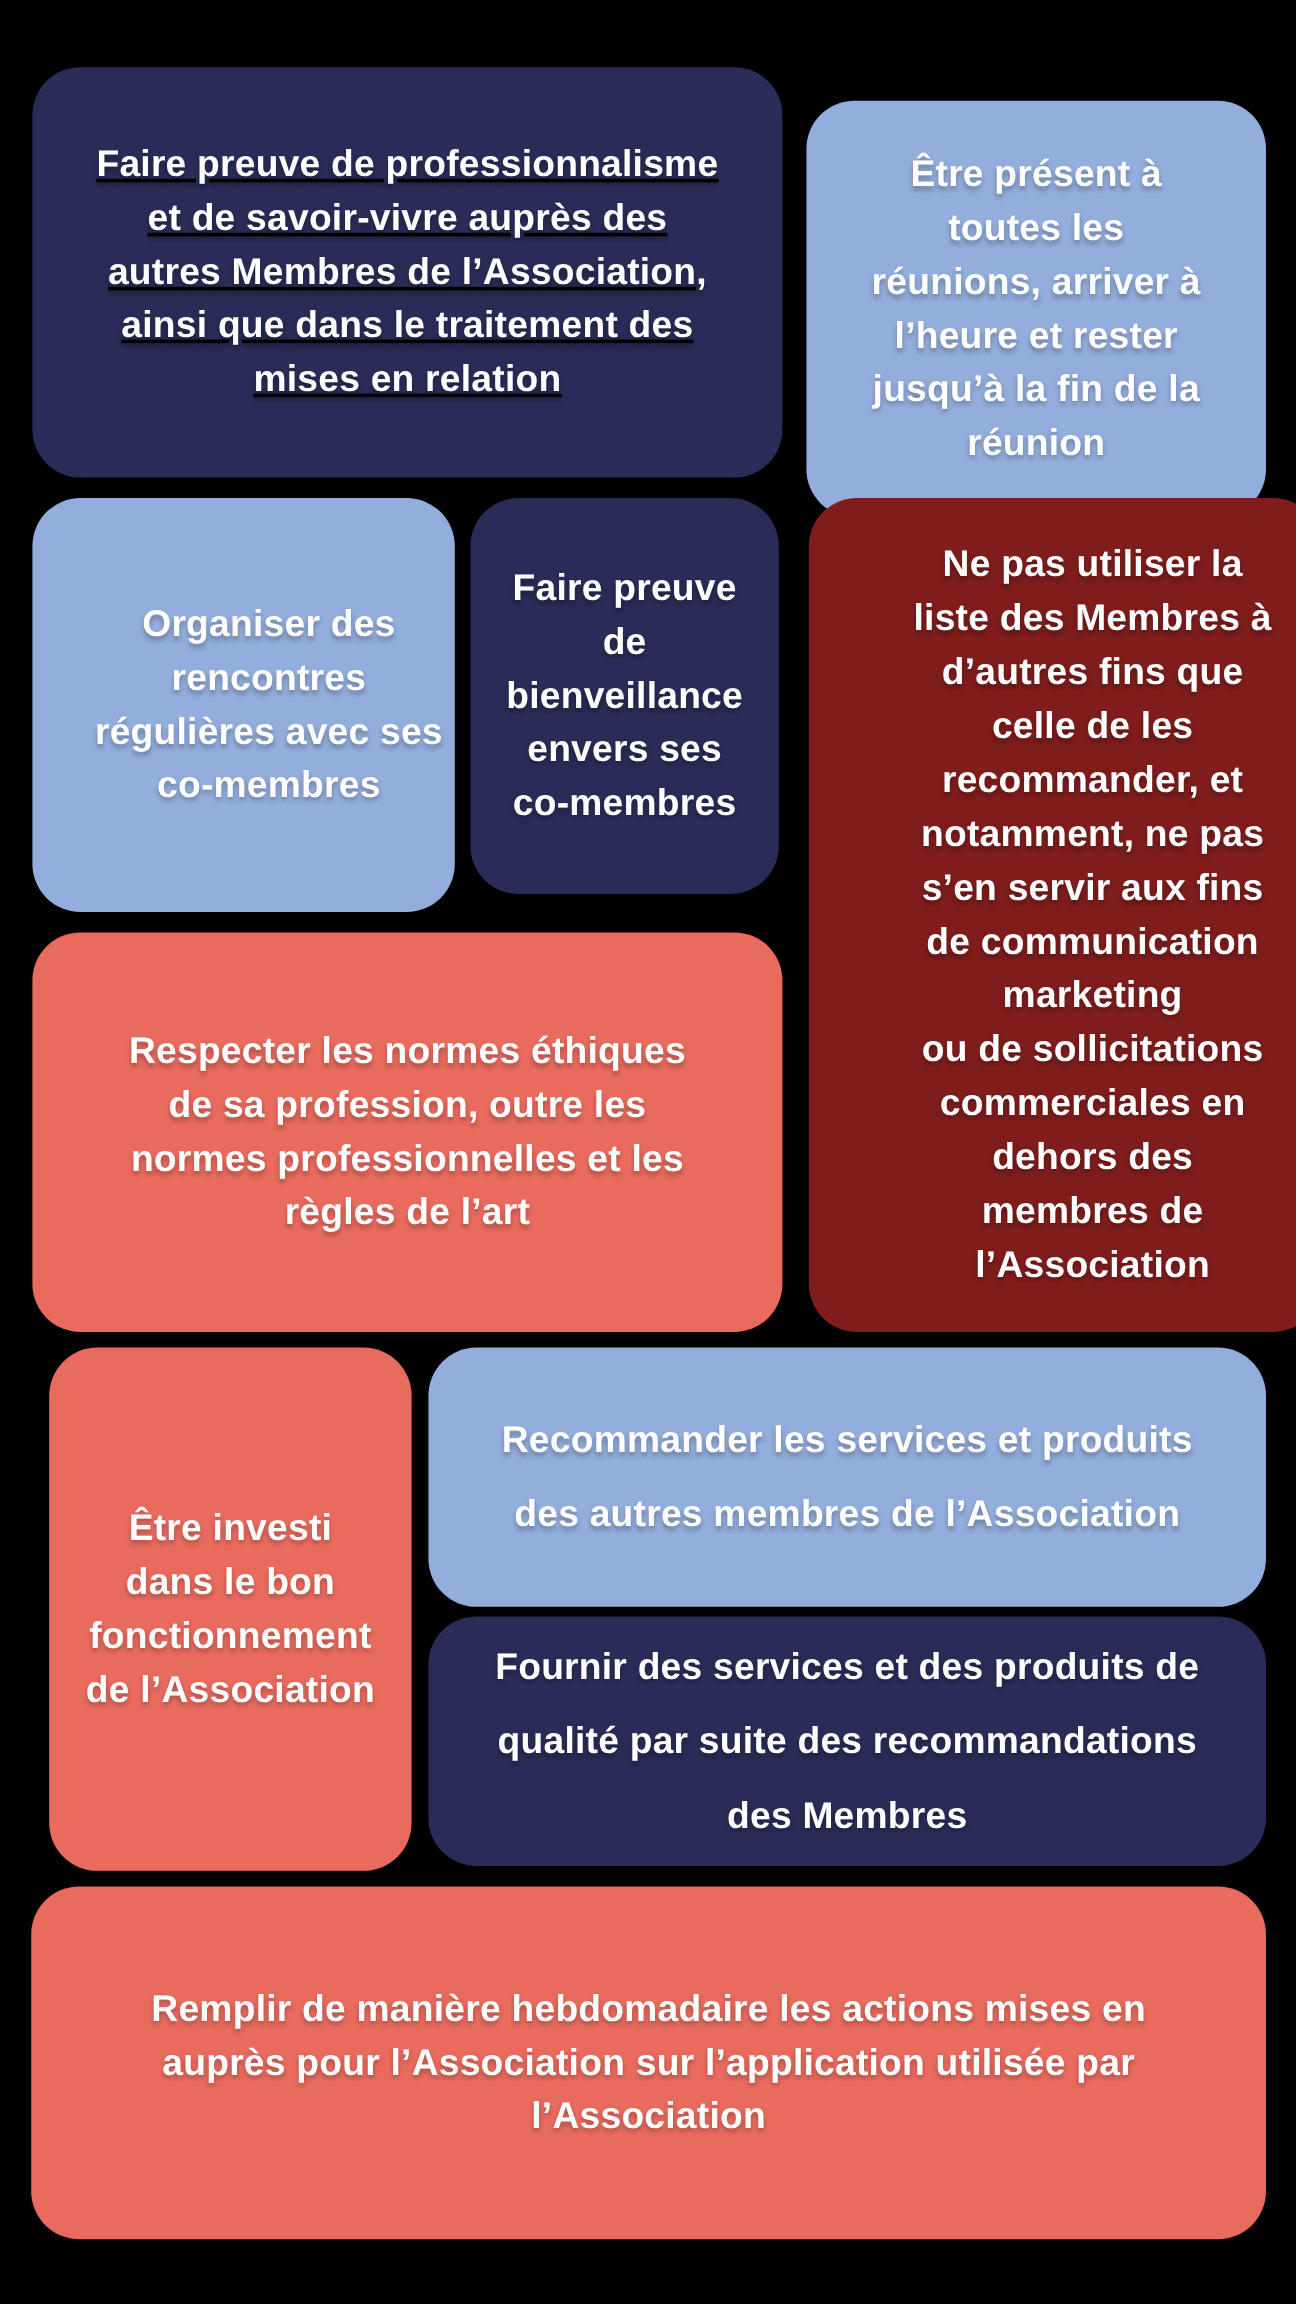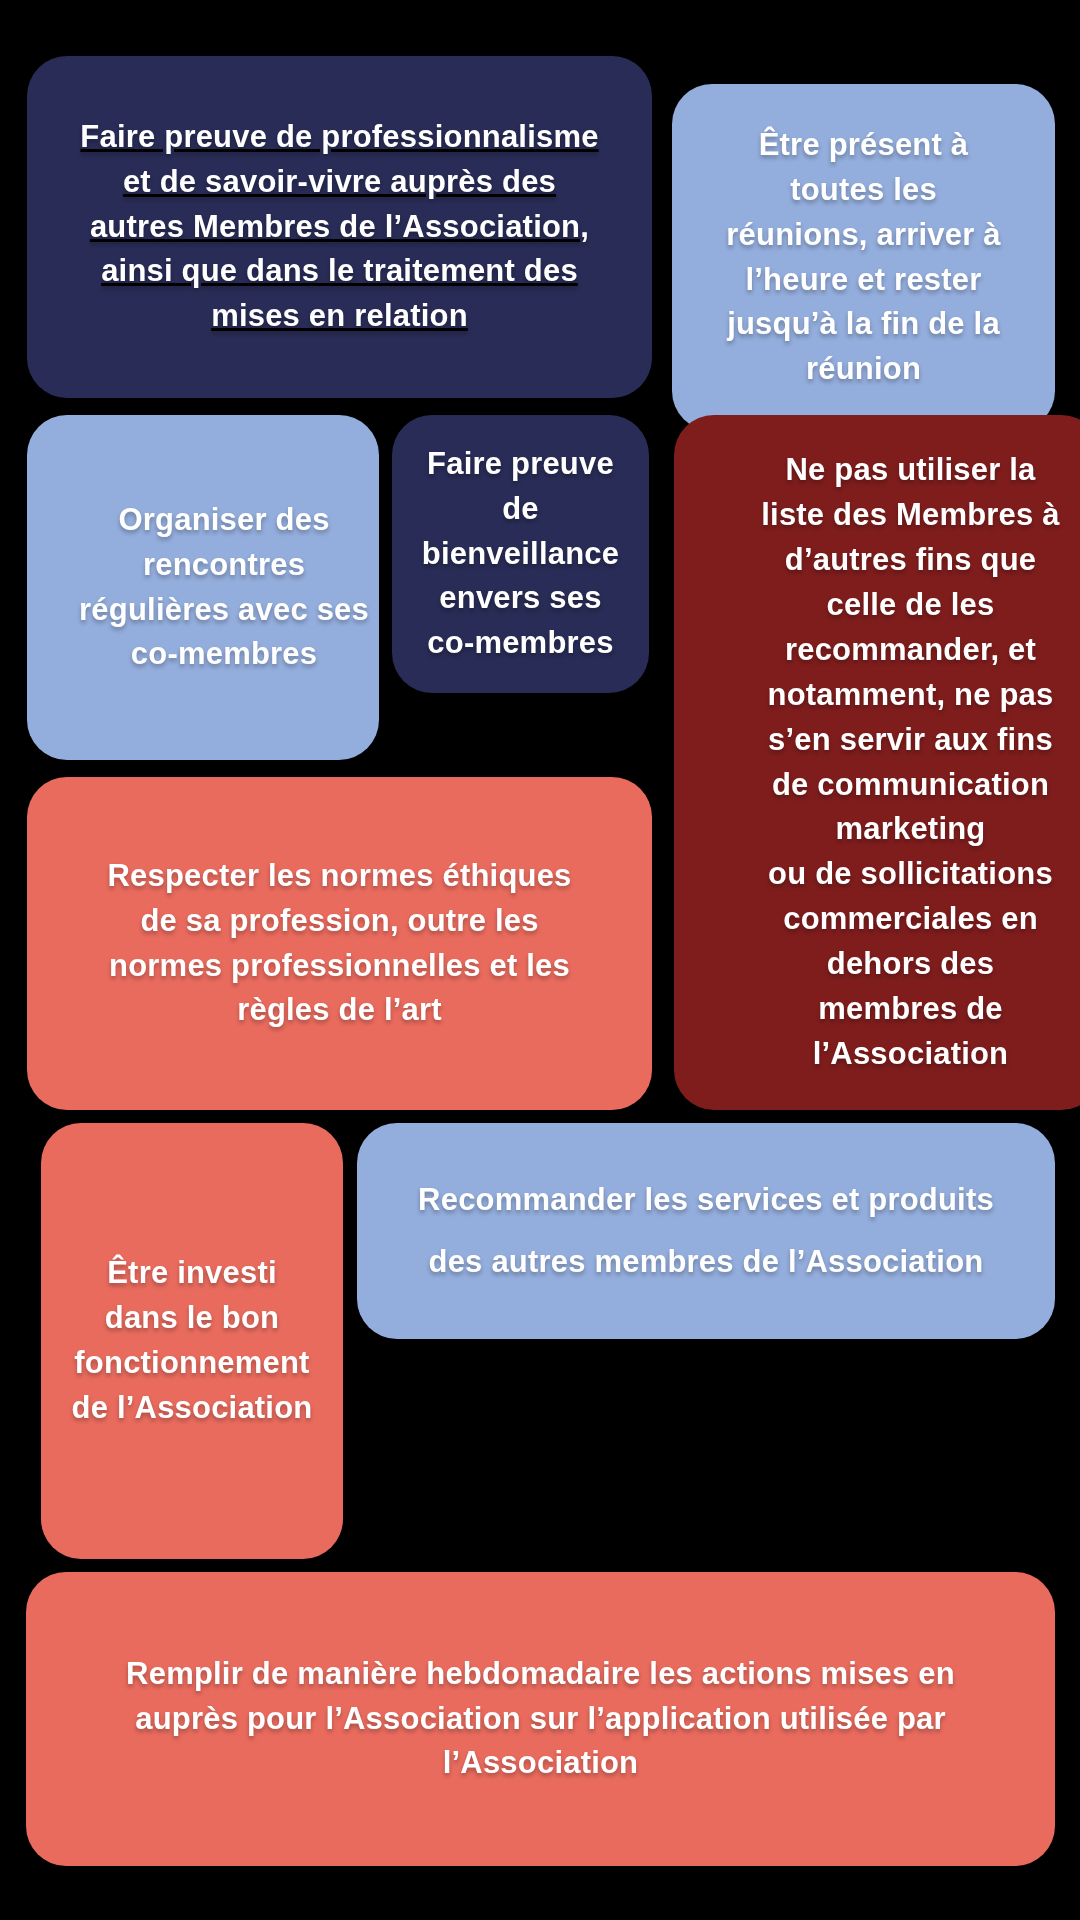--- a/index.html
+++ b/index.html
@@ -26,21 +26,21 @@
     line-height:1.45;
     letter-spacing:0.2px;
     text-shadow:0 3px 4px rgba(0,0,0,0.28);
     padding:0 10px;
   }
   .lh-wide .txt{line-height:2.0;}
   
   .pos-a{left:27px;  top:56px;   width:625px;  height:342px;text-decoration:underline;}
   .pos-b{left:672px; top:56px;   width:383px;  height:347px;margin-top:28px;}
   .pos-c{left:27px;  top:415px;  width:352px;  height:345px;justify-content:flex-end;}
-  .pos-d{left:392px; top:415px;  width:257px;  height:278px;}
+  .pos-d{left:392px; top:415px;  width:257px;  height:330px;}
   .pos-e{left:674px; top:415px;  width:381px;  height:695px;}
   .pos-f{left:27px;  top:777px;  width:625px;  height:333px;}
   .pos-g{left:41px;  top:1123px; width:302px;  height:436px;}
   .pos-h{left:357px; top:1123px; width:698px;  height:216px;}
   .pos-i{left:357px; top:1347px; width:698px;  height:208px;}
   .pos-j{left:26px;  top:1572px; width:1029px; height:294px;}
 </style>
 </head>
 <body>
 
@@ -107,20 +107,25 @@
 de sa profession, outre les
 normes professionnelles et les
 règles de l’art</span>
   </div>
 
   <div class="card pos-h lh-wide" style="background: rgb(147, 173, 220);">
     <span class="txt">Recommander les services et produits
 des autres membres de l’Association</span>
   </div>
 
+  <div class="card pos-i lh-wide" style="background: rgb(41, 44, 86);">
+    <span class="txt">Fournir des services et des produits de
+qualité par suite des recommandations
+des Membres</span>
+  </div>
 
   <div class="card pos-j" style="background: rgb(233, 107, 94);">
     <span class="txt">Remplir de manière hebdomadaire les actions mises en
 auprès pour l’Association sur l’application utilisée par
 l’Association</span>
   </div>
 
 </div>
 
 </body></html>

